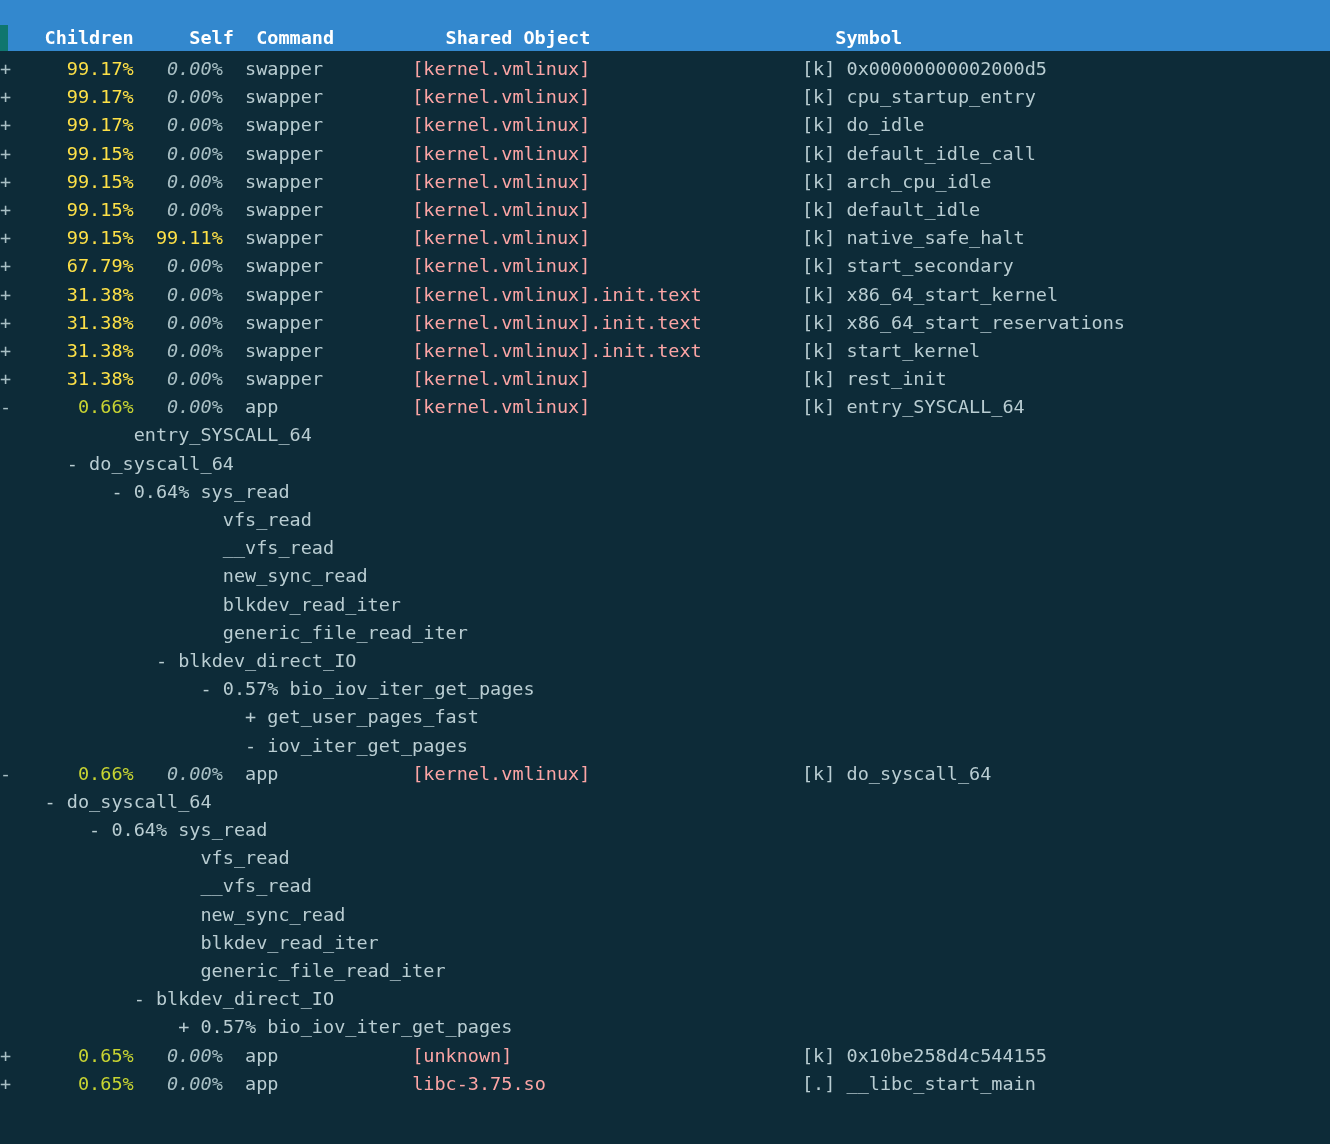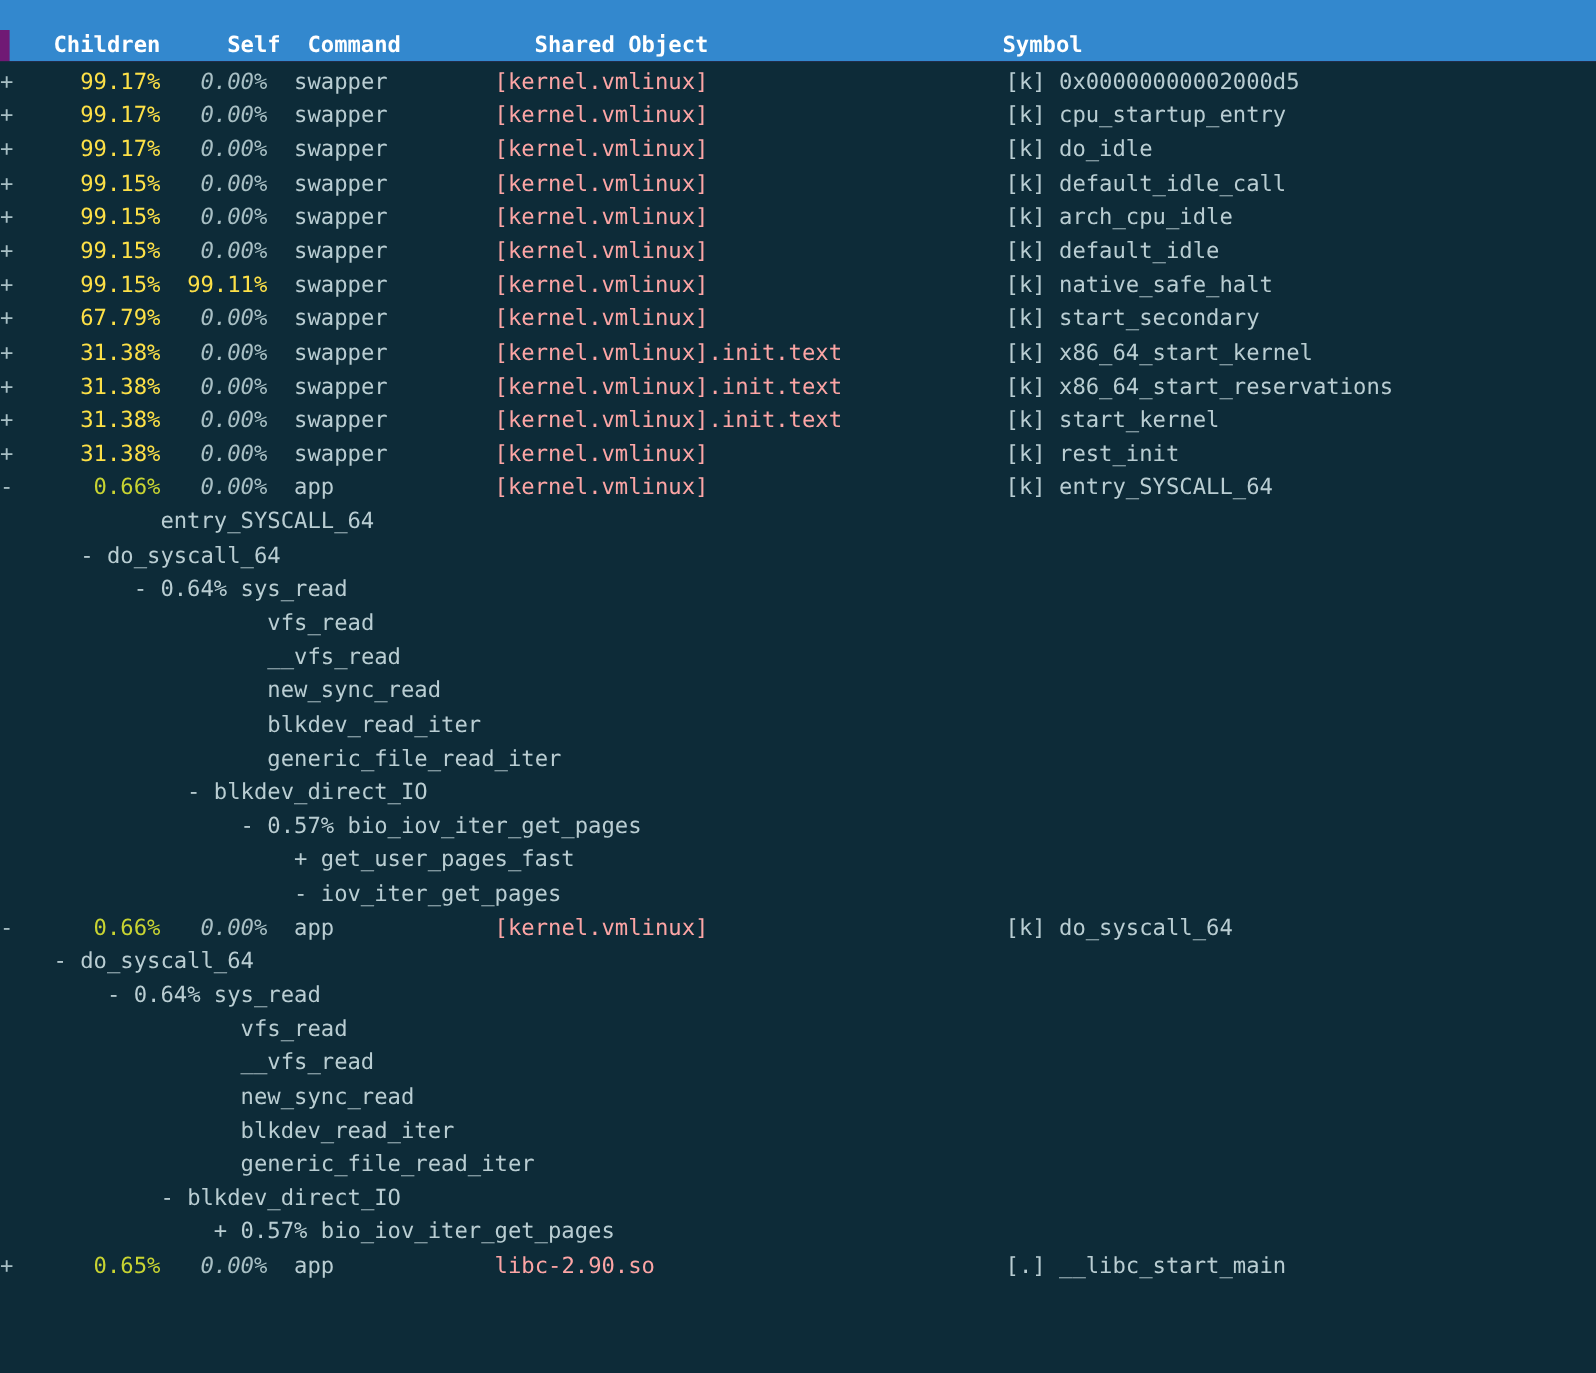--- a/index.html
+++ b/index.html
@@ -40,21 +40,21 @@
     overflow: hidden;
     letter-spacing: 0px;
   }
 
   .hdr-cols {
     position: absolute;
     top: 25px;
     left: 0;
     width: 1330px;
     height: 26px;
-    background: #701a75;
+    background: #0f766e;
     overflow: hidden;
   }
   .hdr-cols .bluebar {
     position: absolute;
     top: 0;
     left: 8px;
     width: 1322px;
     height: 26px;
     background: #3388ce;
   }
@@ -87,21 +87,21 @@
     color: #a8bfc4;
   }
   .cell { white-space: pre; }
 
   .c-sign   { color: #a8bfc4; }
   .c-hi     { color: #fde047; font-weight: normal; }   
   .c-lo     { color: #c8d432; font-weight: normal; }   
   .c-zero   { color: #a8bfc4; font-style: italic; }
   .c-cmd    { color: #b9cdd2; text-align: right; }
   .c-dso    { color: #fca5a5; }
-  .c-sym    { color: #b9cdd2; margin-left: 36px; }
+  .c-sym    { color: #b9cdd2; }
   .c-tree   { color: #b9cdd2; }
 </style>
 </head>
 <body>
 
 <div id="perf-window">
 
   <div class="hdr-title">
     
   </div>
@@ -140,16 +140,17 @@
       <div class="row"><span class="cell c-sign">- </span><span class="cell c-lo">     0.66%</span><span class="cell c-zero">   0.00%</span><span class="cell c-cmd">  app            </span><span class="cell c-dso">[kernel.vmlinux]                   </span><span class="cell c-sym">[k] do_syscall_64</span></div>
       <div class="row"><span class="cell c-tree">    - </span><span class="cell c-tree">do_syscall_64</span></div>
       <div class="row"><span class="cell c-tree">        - </span><span class="cell c-tree">0.64% sys_read</span></div>
       <div class="row"><span class="cell c-tree">                  </span><span class="cell c-tree">vfs_read</span></div>
       <div class="row"><span class="cell c-tree">                  </span><span class="cell c-tree">__vfs_read</span></div>
       <div class="row"><span class="cell c-tree">                  </span><span class="cell c-tree">new_sync_read</span></div>
       <div class="row"><span class="cell c-tree">                  </span><span class="cell c-tree">blkdev_read_iter</span></div>
       <div class="row"><span class="cell c-tree">                  </span><span class="cell c-tree">generic_file_read_iter</span></div>
       <div class="row"><span class="cell c-tree">            - </span><span class="cell c-tree">blkdev_direct_IO</span></div>
       <div class="row"><span class="cell c-tree">                + </span><span class="cell c-tree">0.57% bio_iov_iter_get_pages</span></div>
-      <div class="row"><span class="cell c-sign">+ </span><span class="cell c-lo">     0.65%</span><span class="cell c-zero">   0.00%</span><span class="cell c-cmd">  app            </span><span class="cell c-dso">libc-2.90.so                       </span><span class="cell c-sym">[.] __libc_start_main</span></div>
+      <div class="row"><span class="cell c-sign">+ </span><span class="cell c-lo">     0.65%</span><span class="cell c-zero">   0.00%</span><span class="cell c-cmd">  app            </span><span class="cell c-dso">[unknown]                          </span><span class="cell c-sym">[k] 0x10be258d4c544155</span></div>
+      <div class="row"><span class="cell c-sign">+ </span><span class="cell c-lo">     0.65%</span><span class="cell c-zero">   0.00%</span><span class="cell c-cmd">  app            </span><span class="cell c-dso">libc-3.75.so                       </span><span class="cell c-sym">[.] __libc_start_main</span></div>
     </div>
 
 </div>
 
 </body></html>

